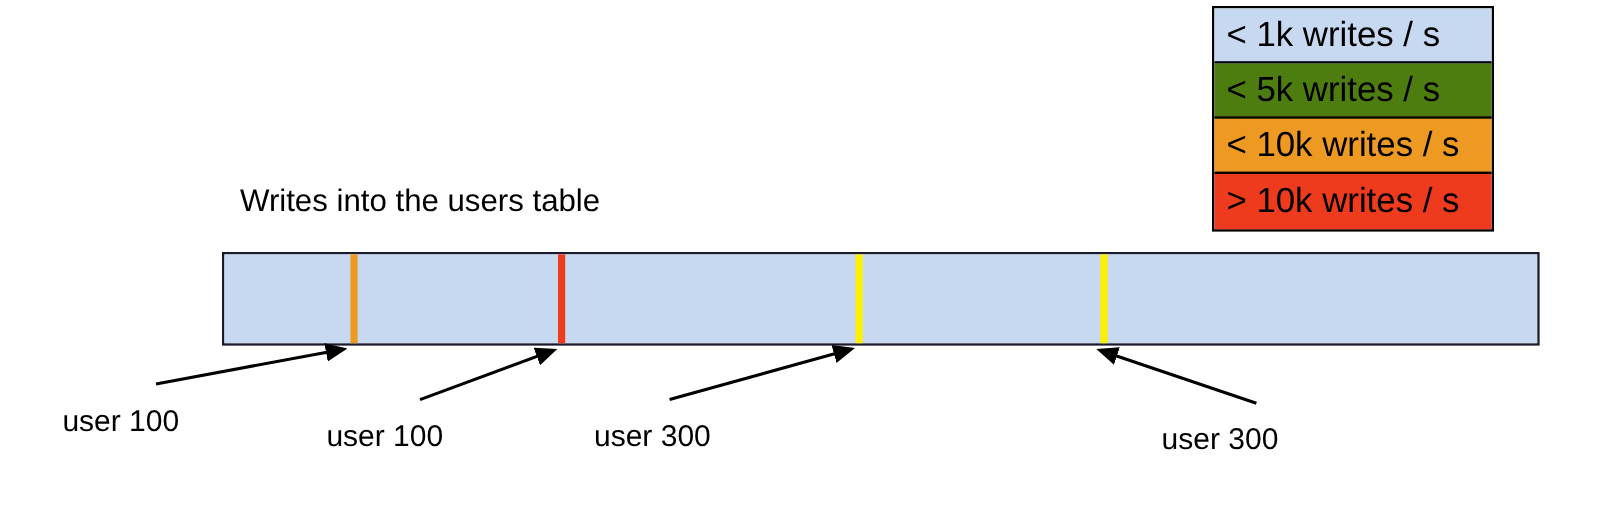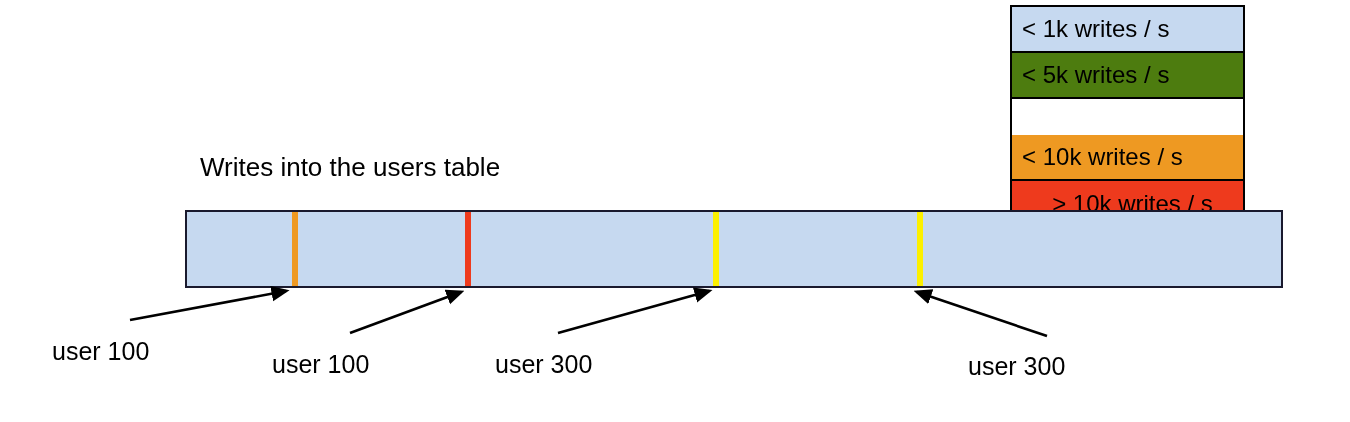--- a/index.html
+++ b/index.html
@@ -28,23 +28,23 @@
     box-sizing: border-box;
   }
   .legend-row {
     height: 46px;
     box-sizing: border-box;
     border-bottom: 2px solid #000000;
     display: flex;
     align-items: center;
     padding-left: 10px;
   }
-  .legend-row:last-child { border-bottom: none; justify-content: center; }
+  .legend-row:last-child { border-bottom: none; }
   .legend-label {
-    font-size: 24px;
+    font-size: 29px;
     color: #000000;
     white-space: nowrap;
     line-height: 1;
   }
 
   
   #caption {
     position: absolute;
     left: 200px;
     top: 152px;
@@ -97,21 +97,21 @@
 
 <div id="canvas">
 
   <div id="legend">
     <div class="legend-row" style="background: rgb(198, 217, 240);">
       <span class="legend-label">&lt; 1k writes / s</span>
     </div>
     <div class="legend-row" style="background: #4d7c0f;">
       <span class="legend-label">&lt; 5k writes / s</span>
     </div>
-    <div class="legend-row" style="background: rgb(238, 153, 34); margin-top: 36px;">
+    <div class="legend-row" style="background: rgb(238, 153, 34);">
       <span class="legend-label">&lt; 10k writes / s</span>
     </div>
     <div class="legend-row" style="background: rgb(238, 58, 29);">
       <span class="legend-label">&gt; 10k writes / s</span>
     </div>
   </div>
 
   <div id="caption">Writes into the users table</div>
 
   <div id="bar" style="border-color: rgb(26, 26, 46);">

